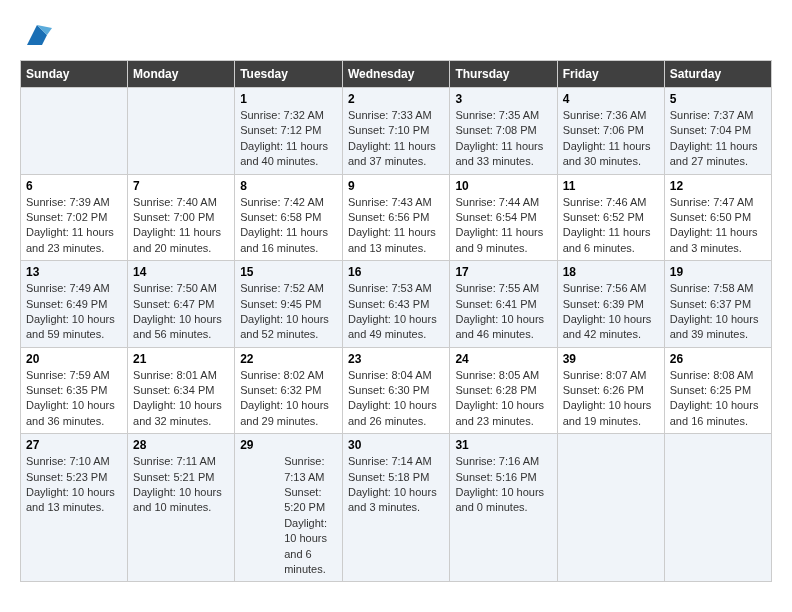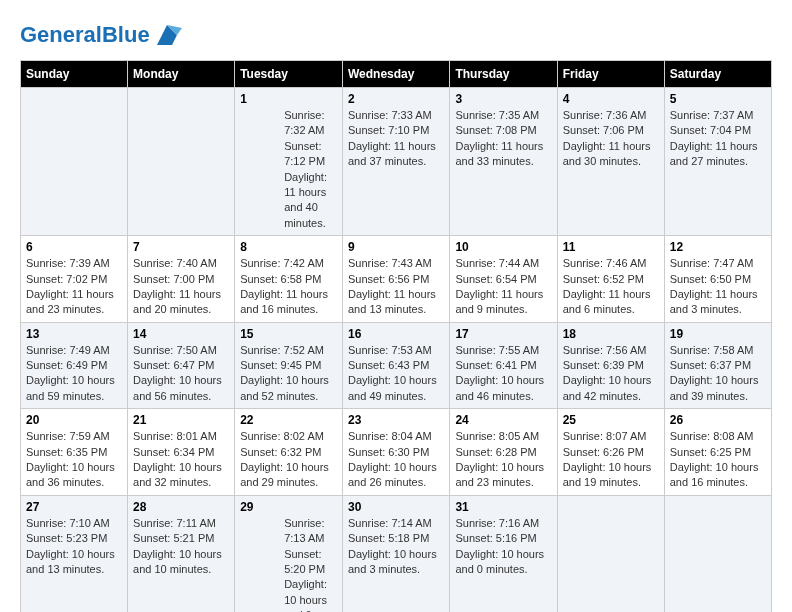--- a/index.html
+++ b/index.html
@@ -45,21 +45,21 @@
     .location {
       font-size: 16px;
       color: #555;
     }
     table {
       width: 100%;
       border-collapse: collapse;
       font-size: 11px;
     }
     th {
-      background-color: #000000;
+      background-color: #404040;
       color: #fff;
       text-align: left;
       padding: 6px 5px;
       font-size: 12px;
       border: 1px solid #ccc;
     }
     td {
       border: 1px solid #ccc;
       vertical-align: top;
       padding: 4px 5px;
@@ -86,23 +86,20 @@
       background: #f0f4f9;
     }
   </style>
 </head>
 <body>
 
 <div class="header">
   <div class="logo">
     <div>
       <div style="display:flex;align-items:center;">
-        <span class="logo-text">
-          <span>General</span><span style="color:#1a6fb5">Blue</span>
-        </span>
         <svg class="logo-icon" viewBox="0 0 30 30">
           <polygon points="5,25 15,5 25,15 20,25" fill="#1a6fb5"></polygon>
           <polygon points="15,5 25,15 30,8" fill="#5aabdb"></polygon>
         </svg>
       </div>
     </div>
   </div>
 </div>
 
 <table>
@@ -116,21 +113,21 @@
         <th>Friday</th>
         <th>Saturday</th>
       </tr>
   </thead>
   <tbody id="calendar-body">
   <tr class="week-row row-alt">
         <td class="empty"></td>
         <td class="empty"></td>
         <td>
           <span class="day-number">1</span>
-          <div class="day-info" style="white-space: pre-line; margin-left: 44px;">Sunrise: 7:32 AM
+          <div class="day-info" style="white-space: pre-line;">Sunrise: 7:32 AM
 Sunset: 7:12 PM
 Daylight: 11 hours and 40 minutes.</div>
         </td>
         <td>
           <span class="day-number">2</span>
           <div class="day-info" style="white-space: pre-line;">Sunrise: 7:33 AM
 Sunset: 7:10 PM
 Daylight: 11 hours and 37 minutes.</div>
         </td>
         <td>
@@ -265,21 +262,21 @@
 Sunset: 6:30 PM
 Daylight: 10 hours and 26 minutes.</div>
         </td>
         <td>
           <span class="day-number">24</span>
           <div class="day-info" style="white-space: pre-line;">Sunrise: 8:05 AM
 Sunset: 6:28 PM
 Daylight: 10 hours and 23 minutes.</div>
         </td>
         <td>
-          <span class="day-number">25</span>
+          <span class="day-number">39</span>
           <div class="day-info" style="white-space: pre-line;">Sunrise: 8:07 AM
 Sunset: 6:26 PM
 Daylight: 10 hours and 19 minutes.</div>
         </td>
         <td>
           <span class="day-number">26</span>
           <div class="day-info" style="white-space: pre-line;">Sunrise: 8:08 AM
 Sunset: 6:25 PM
 Daylight: 10 hours and 16 minutes.</div>
         </td>

